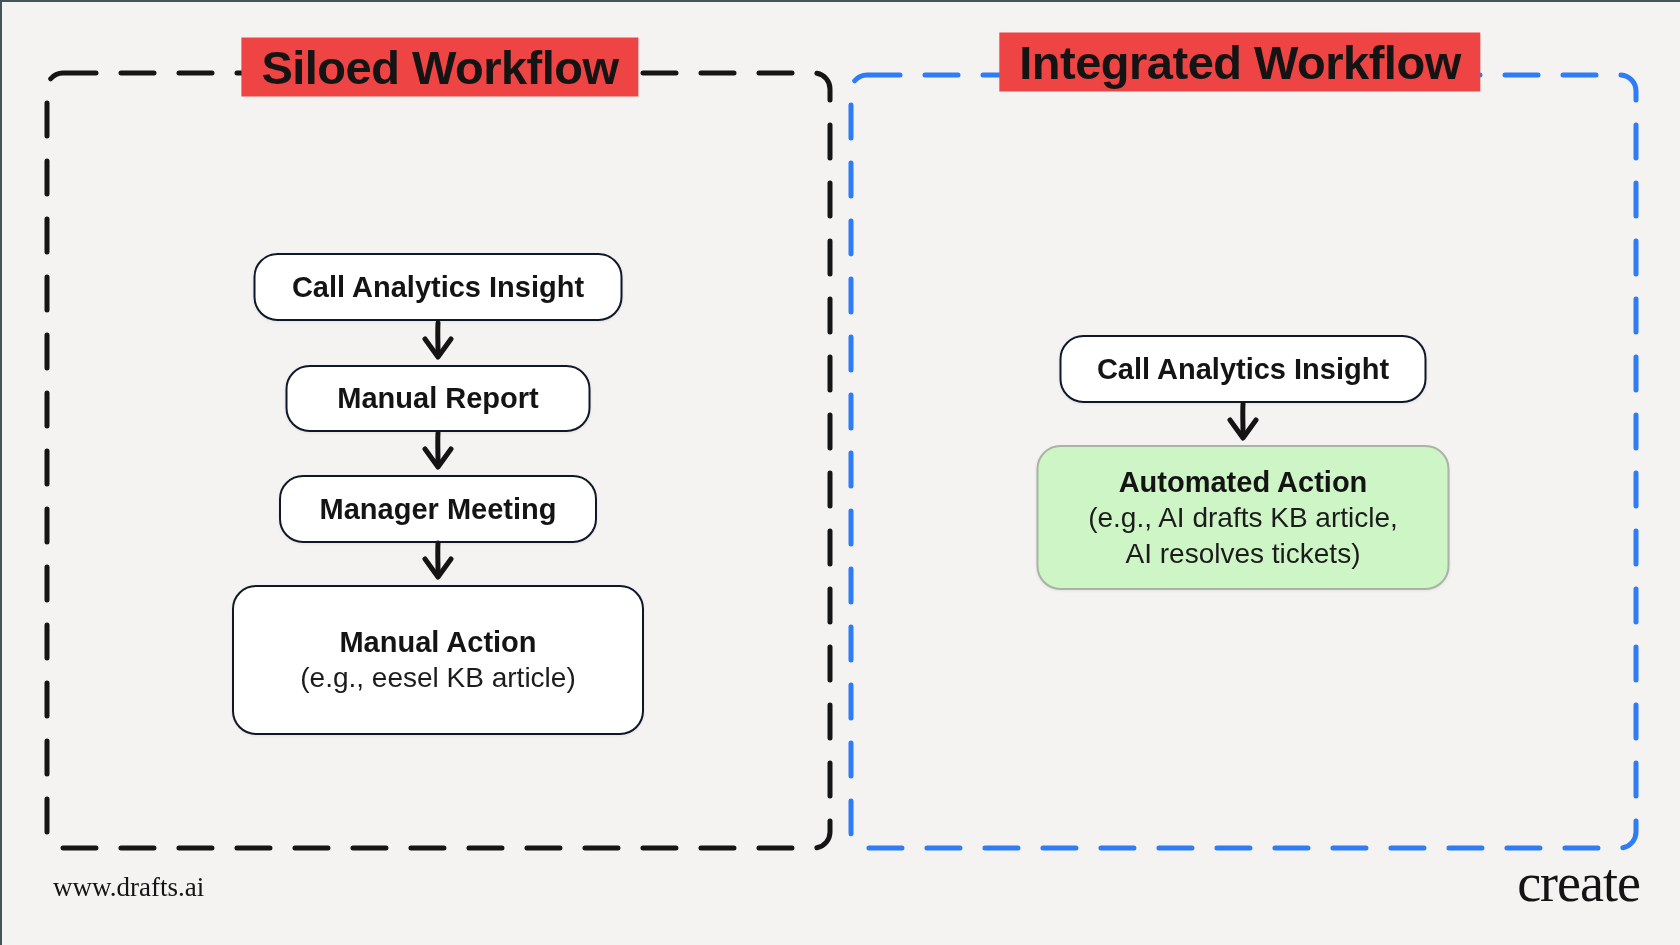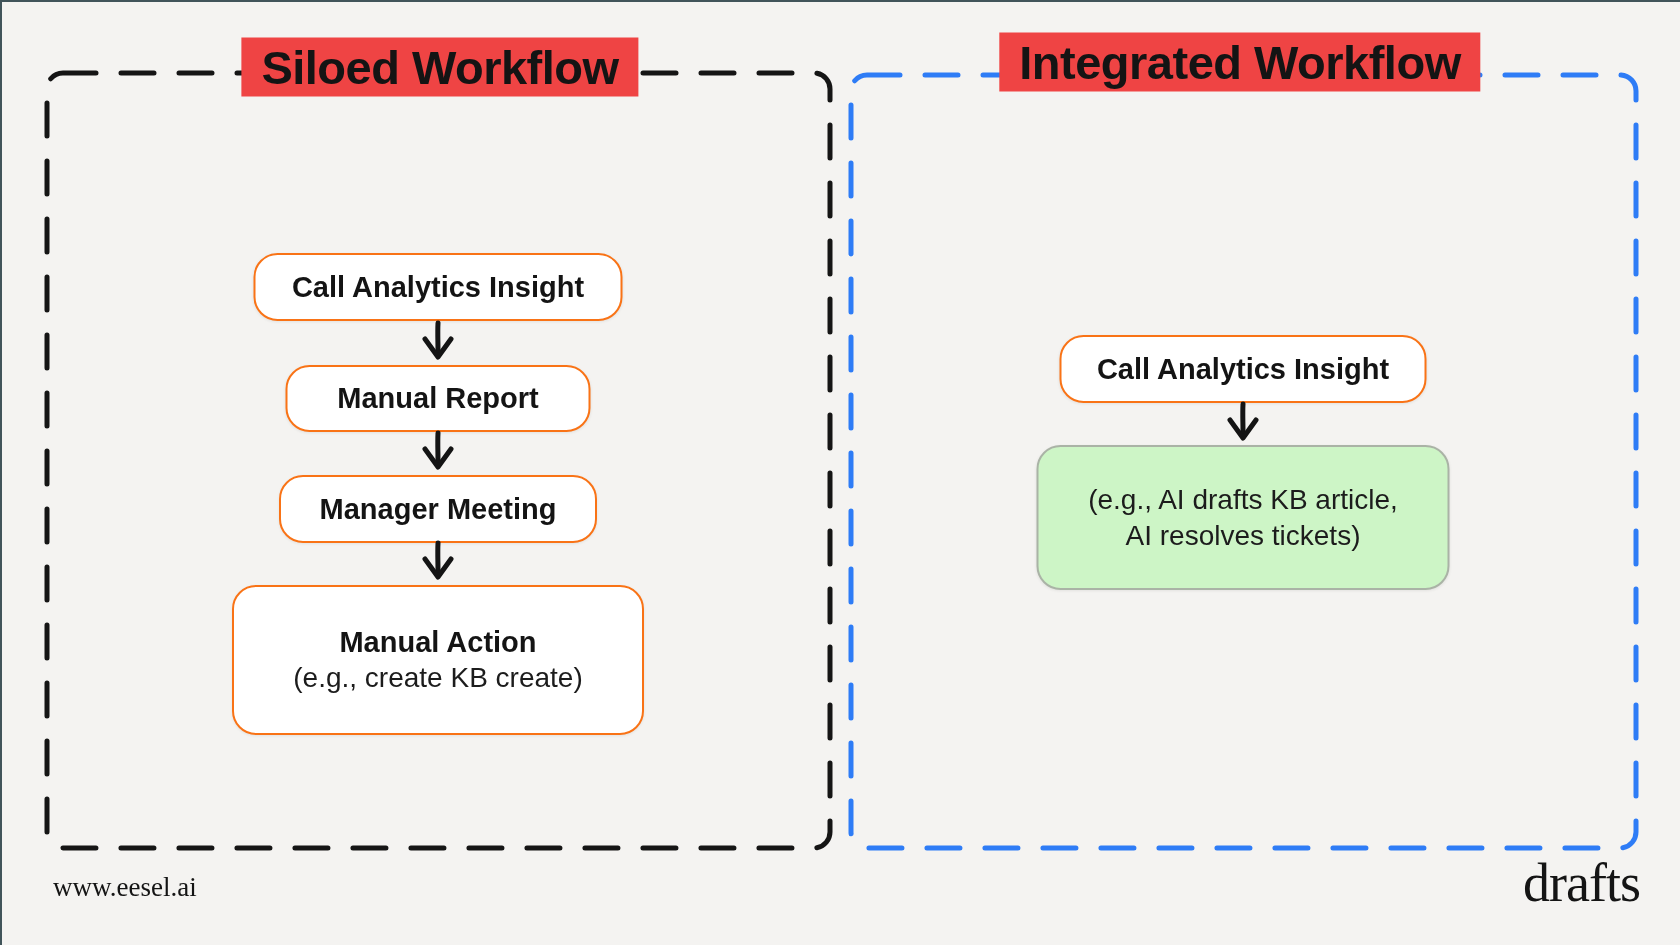--- a/index.html
+++ b/index.html
@@ -24,21 +24,21 @@
     font-weight:bold;
     letter-spacing:-0.5px;
     white-space:nowrap;
     z-index:3;
   }
 
   .flow-box{
     position:absolute;
     transform:translateX(-50%);
     background:#ffffff;
-    border:2px solid #f97316;
+    border:2px solid #0f172a;
     border-radius:24px;
     box-shadow:0 1px 3px rgba(0,0,0,0.07);
     display:flex;
     flex-direction:column;
     align-items:center;
     justify-content:center;
     text-align:center;
     z-index:2;
     box-sizing:border-box;
   }
@@ -120,31 +120,32 @@
   <div class="box-label">Manager Meeting</div>
 </div>
 
 <svg class="flow-arrow" style="left:438px;top:540px;" width="44" height="46" viewBox="0 0 44 46">
   <path d="M22 3 C21.5 13 22 21 22 31" fill="none" stroke="#141414" stroke-width="5" stroke-linecap="round"></path>
   <path d="M9 19 L22 37 L35 19" fill="none" stroke="#141414" stroke-width="5" stroke-linecap="round" stroke-linejoin="round"></path>
 </svg>
 
 <div class="flow-box" style="left:438px;top:585px;width:412px;height:150px;">
   <div class="box-label">Manual Action</div>
-  <div class="box-note">(e.g., create KB create)</div>
+  <div class="box-note">(e.g., eesel KB article)</div>
 </div>
 
 <div class="flow-box" style="left:1243px;top:335px;width:367px;height:68px;">
   <div class="box-label">Call Analytics Insight</div>
 </div>
 
 <svg class="flow-arrow" style="left:1243px;top:401px;" width="44" height="46" viewBox="0 0 44 46">
   <path d="M22 3 C21.5 13 22 21 22 31" fill="none" stroke="#141414" stroke-width="5" stroke-linecap="round"></path>
   <path d="M9 19 L22 37 L35 19" fill="none" stroke="#141414" stroke-width="5" stroke-linecap="round" stroke-linejoin="round"></path>
 </svg>
 
 <div class="flow-box green" style="left:1243px;top:445px;width:413px;height:145px;">
+  <div class="box-label">Automated Action</div>
   <div class="box-note">(e.g., AI drafts KB article,</div>
   <div class="box-note">AI resolves tickets)</div>
 </div>
 
-<div class="footer-url">www.eesel.ai</div>
-<div class="footer-brand">drafts</div>
+<div class="footer-url">www.drafts.ai</div>
+<div class="footer-brand">create</div>
 
 </body></html>

